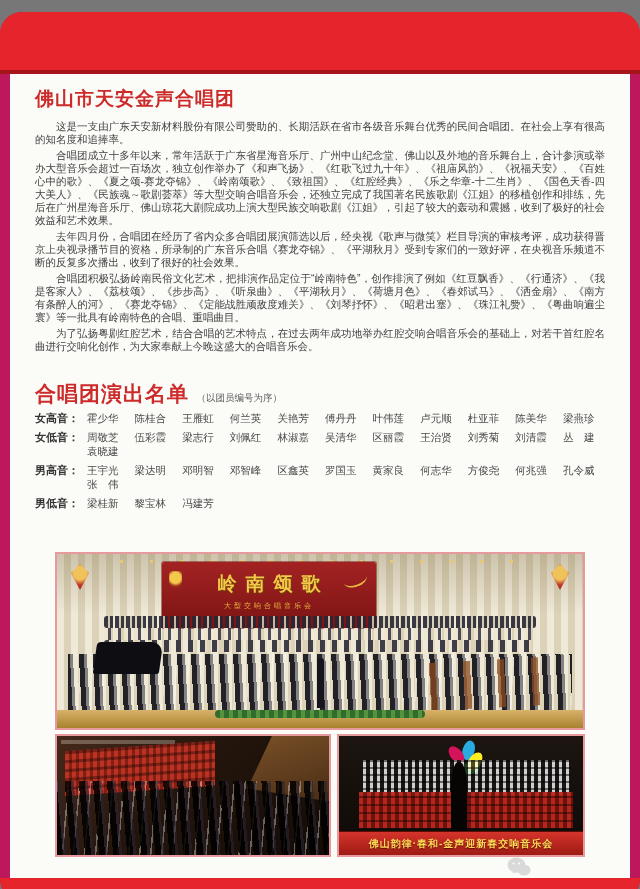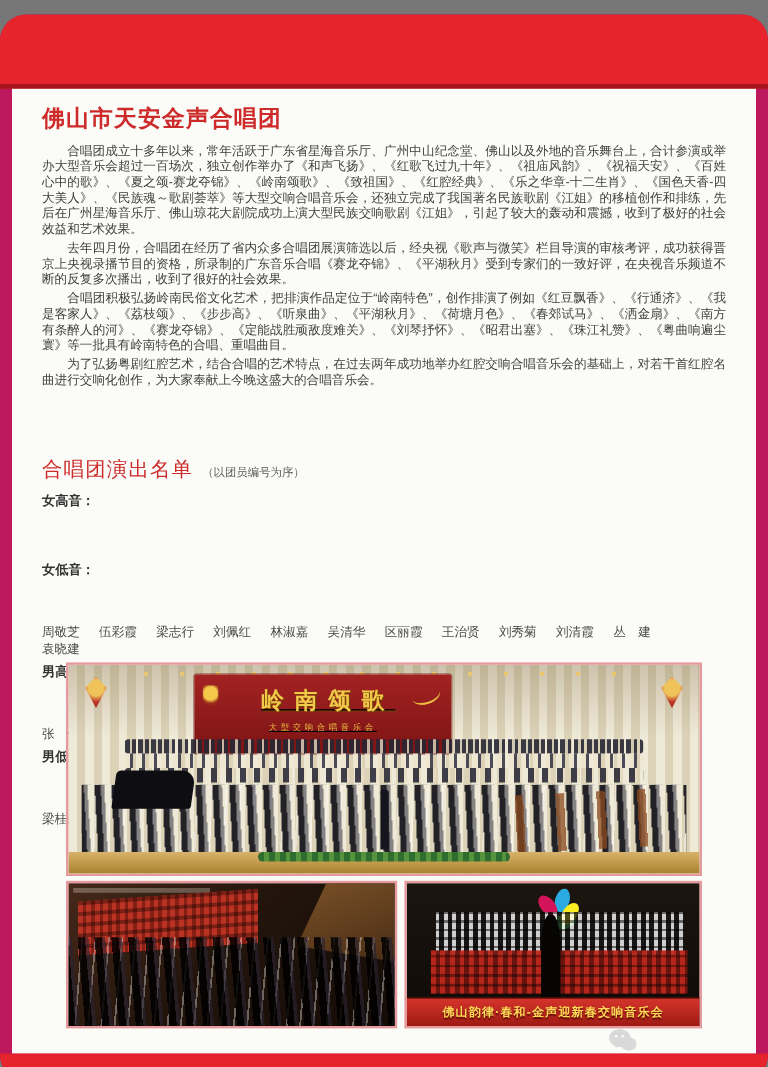--- a/index.html
+++ b/index.html
@@ -9,45 +9,45 @@
   .band-bottom{position:absolute;left:0;bottom:0;right:0;height:23px;background:#e6242b;}
   .sheet{position:absolute;left:10px;right:10px;top:62px;bottom:23px;background:#fbfbf8;}
 
   .title{position:absolute;left:25px;top:12px;margin:0;font-size:19px;font-weight:bold;
          color:#cd2a2a;letter-spacing:1px;}
 
   .paras{position:absolute;left:25px;right:25px;top:46px;color:#414141;}
   .paras p{margin:0 0 3px 0;font-size:10.5px;line-height:13px;text-align:justify;text-indent:2em;}
 
   .roster-heading{position:absolute;left:25px;top:306px;}
-  .rh-main{font-size:17px;font-weight:normal;color:#cd2a2a;letter-spacing:1px;}
+  .rh-main{font-size:21px;font-weight:bold;color:#cd2a2a;letter-spacing:1px;}
   .rh-note{font-size:9.5px;color:#5a5a5a;margin-left:3px;font-weight:normal;}
 
   .roster{position:absolute;left:25px;right:10px;top:337px;}
-  .roster-row{display:flex;margin-bottom:5px;flex-direction:column;}
+  .roster-row{display:flex;margin-bottom:5px;}
   .roster-label{width:52px;flex:0 0 52px;font-size:11px;font-weight:bold;color:#333;line-height:14px;}
   .roster-names{flex:1;}
   .roster-line{display:flex;}
   .name-cell{width:45px;flex:0 0 45px;margin-right:2.6px;font-size:10.5px;color:#4a4a4a;
              line-height:14px;white-space:pre;}
 
   
   .photo{box-sizing:border-box;border:2px solid #e79a9e;overflow:hidden;position:relative;}
   .photo1{position:absolute;left:45px;top:478px;width:530px;height:178px;
           background:linear-gradient(180deg,rgba(120,100,60,.28),rgba(0,0,0,0) 35%),
                      repeating-linear-gradient(90deg,#efe9d8 0 7px,#dbd2b8 7px 14px);}
   .p1-lights{position:absolute;left:12%;right:12%;top:6px;height:3px;
              background:repeating-linear-gradient(90deg,#ecc66c 0 3px,transparent 3px 30px);}
   .p1-orn{position:absolute;top:10px;width:18px;height:26px;
           background:radial-gradient(circle at 50% 35%,#f0c25a 0 35%,#c03a2a 60%,#8f2418 100%);
           clip-path:polygon(50% 0,100% 35%,50% 100%,0 35%);}
   .p1-orn-l{left:14px;} .p1-orn-r{right:14px;}
   .p1-backdrop{position:absolute;left:105px;top:8px;width:214px;height:66px;
                background:linear-gradient(180deg,#a32222,#7c1414);border-radius:2px;
-               box-shadow:0 0 0 1px rgba(110,18,18,.5);text-align:center;text-decoration:underline;}
+               box-shadow:0 0 0 1px rgba(110,18,18,.5);text-align:center;}
   .p1-emblem{position:absolute;left:7px;top:9px;width:13px;height:17px;
              background:radial-gradient(circle at 50% 40%,#f3c84b 0 45%,#9c2a1a 70%);
              border-radius:3px 3px 6px 6px;}
   .p1-swoosh{position:absolute;right:9px;top:10px;width:24px;height:13px;
              border-bottom:2px solid #e8b93e;border-radius:50%;transform:rotate(-18deg);}
   .p1-title{margin-top:9px;font-size:19px;font-weight:bold;color:#f3c84b;
             letter-spacing:9px;padding-left:9px;text-shadow:1px 1px 0 #6e4400;}
   .p1-sub{margin-top:4px;font-size:7px;color:#e8b93e;letter-spacing:3px;}
   .p1-row{position:absolute;left:9%;right:9%;height:12px;border-radius:3px;opacity:.9;}
   .p1-row1{top:62px;background:repeating-linear-gradient(90deg,#262633 0 4px,#cfc6b0 4px 6px,#262633 6px 9px,transparent 9px 11px);}
@@ -104,35 +104,49 @@
 </head>
 <body>
 
 <div class="page">
   <div class="band-top"></div>
 
   <div class="sheet">
     <h1 class="title">佛山市天安金声合唱团</h1>
 
     <div class="paras">
+      <p>这是一支由广东天安新材料股份有限公司赞助的、长期活跃在省市各级音乐舞台优秀的民间合唱团。在社会上享有很高的知名度和追捧率。</p>
       <p>合唱团成立十多年以来，常年活跃于广东省星海音乐厅、广州中山纪念堂、佛山以及外地的音乐舞台上，合计参演或举办大型音乐会超过一百场次，独立创作举办了《和声飞扬》、《红歌飞过九十年》、《祖庙风韵》、《祝福天安》、《百姓心中的歌》、《夏之颂-赛龙夺锦》、《岭南颂歌》、《致祖国》、《红腔经典》、《乐之华章-十二生肖》、《国色天香-四大美人》、《民族魂～歌剧荟萃》等大型交响合唱音乐会，还独立完成了我国著名民族歌剧《江姐》的移植创作和排练，先后在广州星海音乐厅、佛山琼花大剧院成功上演大型民族交响歌剧《江姐》，引起了较大的轰动和震撼，收到了极好的社会效益和艺术效果。</p>
       <p>去年四月份，合唱团在经历了省内众多合唱团展演筛选以后，经央视《歌声与微笑》栏目导演的审核考评，成功获得晋京上央视录播节目的资格，所录制的广东音乐合唱《赛龙夺锦》、《平湖秋月》受到专家们的一致好评，在央视音乐频道不断的反复多次播出，收到了很好的社会效果。</p>
       <p>合唱团积极弘扬岭南民俗文化艺术，把排演作品定位于“岭南特色”，创作排演了例如《红豆飘香》、《行通济》、《我是客家人》、《荔枝颂》、《步步高》、《听泉曲》、《平湖秋月》、《荷塘月色》、《春郊试马》、《洒金扇》、《南方有条醉人的河》、《赛龙夺锦》、《定能战胜顽敌度难关》、《刘琴抒怀》、《昭君出塞》、《珠江礼赞》、《粤曲响遍尘寰》等一批具有岭南特色的合唱、重唱曲目。</p>
       <p>为了弘扬粤剧红腔艺术，结合合唱的艺术特点，在过去两年成功地举办红腔交响合唱音乐会的基础上，对若干首红腔名曲进行交响化创作，为大家奉献上今晚这盛大的合唱音乐会。</p>
     </div>
 
     <div class="roster-heading">
       <span class="rh-main">合唱团演出名单</span>
       <span class="rh-note">（以团员编号为序）</span>
     </div>
 
     <div class="roster" id="roster">
         <div class="roster-row">
           <span class="roster-label">女高音：</span>
           <div class="roster-names">
+            <div class="roster-line">
+              <span class="name-cell">霍少华</span>
+              <span class="name-cell">陈桂合</span>
+              <span class="name-cell">王雁虹</span>
+              <span class="name-cell">何兰英</span>
+              <span class="name-cell">关艳芳</span>
+              <span class="name-cell">傅丹丹</span>
+              <span class="name-cell">叶伟莲</span>
+              <span class="name-cell">卢元顺</span>
+              <span class="name-cell">杜亚菲</span>
+              <span class="name-cell">陈美华</span>
+              <span class="name-cell">梁燕珍</span>
+            </div>
           </div>
         </div>
         <div class="roster-row">
           <span class="roster-label">女低音：</span>
           <div class="roster-names">
             <div class="roster-line">
               <span class="name-cell">周敬芝</span>
               <span class="name-cell">伍彩霞</span>
               <span class="name-cell">梁志行</span>
               <span class="name-cell">刘佩红</span>
@@ -146,20 +160,33 @@
             </div>
             <div class="roster-line">
               <span class="name-cell">袁晓建</span>
             </div>
           </div>
         </div>
         <div class="roster-row">
           <span class="roster-label">男高音：</span>
           <div class="roster-names">
             <div class="roster-line">
+              <span class="name-cell">王宇光</span>
+              <span class="name-cell">梁达明</span>
+              <span class="name-cell">邓明智</span>
+              <span class="name-cell">邓智峰</span>
+              <span class="name-cell">区鑫英</span>
+              <span class="name-cell">罗国玉</span>
+              <span class="name-cell">黄家良</span>
+              <span class="name-cell">何志华</span>
+              <span class="name-cell">方俊尧</span>
+              <span class="name-cell">何兆强</span>
+              <span class="name-cell">孔令威</span>
+            </div>
+            <div class="roster-line">
               <span class="name-cell">张　伟</span>
             </div>
           </div>
         </div>
         <div class="roster-row">
           <span class="roster-label">男低音：</span>
           <div class="roster-names">
             <div class="roster-line">
               <span class="name-cell">梁桂新</span>
               <span class="name-cell">黎宝林</span>

